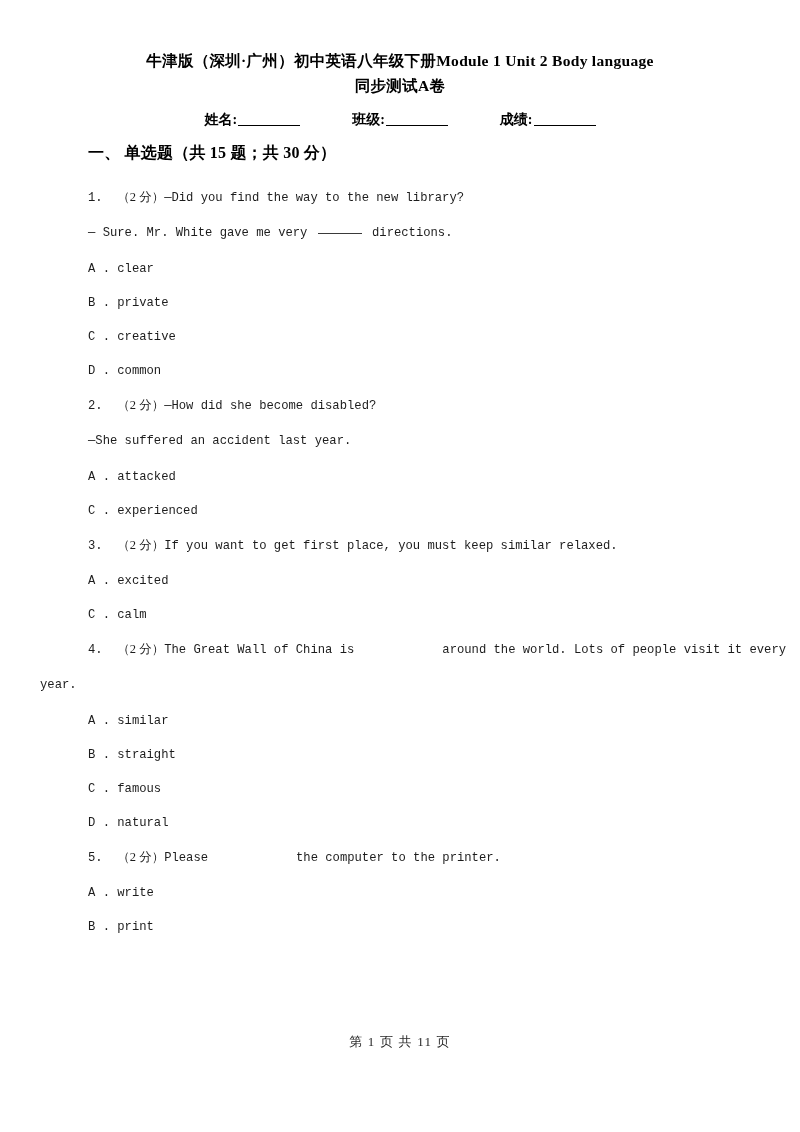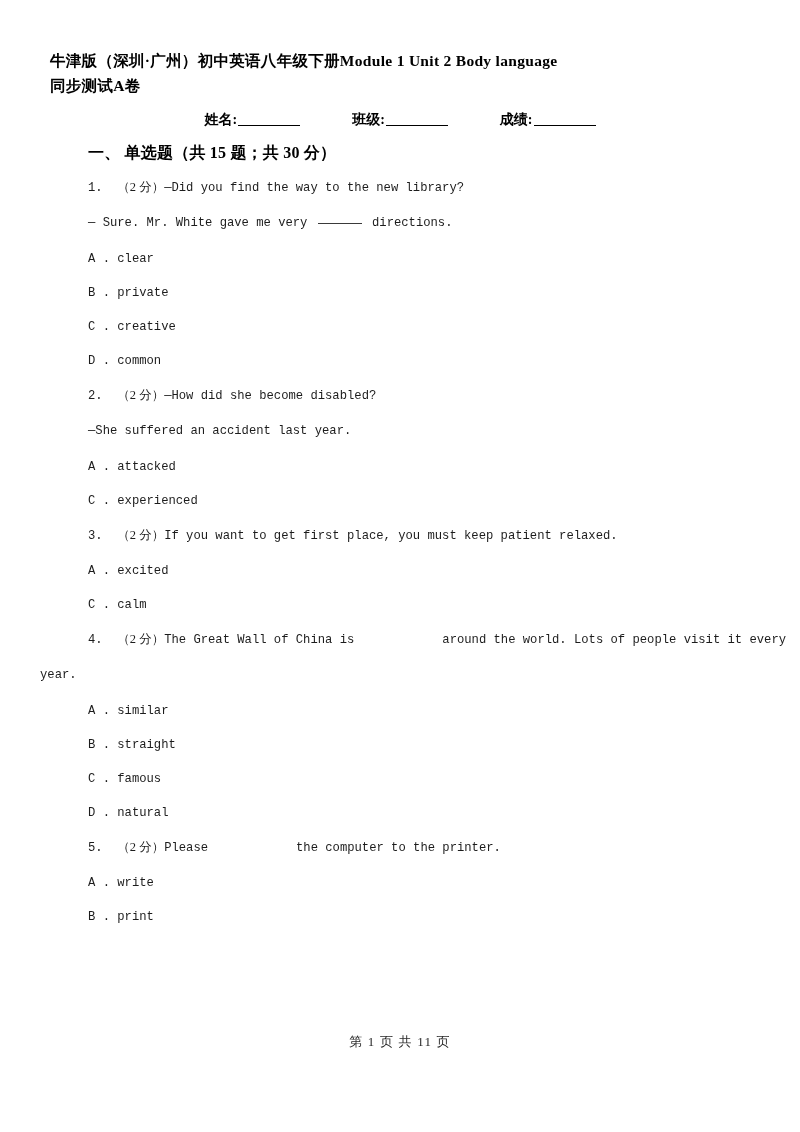--- a/index.html
+++ b/index.html
@@ -23,21 +23,21 @@
     box-sizing: border-box;
     padding: 0;
   }
 
   
   .doc-title {
     position: absolute;
     left: 50px;
     top: 48px;
     width: 700px;
-    text-align: left;
+    text-align: center;
     font-family: "Liberation Serif", "DejaVu Serif", serif;
     font-size: 15.5px;
     font-weight: bold;
     line-height: 25px;
     letter-spacing: 0.3px;
   }
   .doc-title .line2 {
     display: block;
   }
 
@@ -73,21 +73,21 @@
     font-size: 16px;
     font-weight: bold;
     font-family: "Liberation Serif", "DejaVu Serif", serif;
     letter-spacing: 0.2px;
   }
 
   
   .body-block {
     position: absolute;
     left: 88px;
-    top: 178px;
+    top: 188px;
     width: 670px;
   }
   .qline, .optline, .contline {
     font-family: "Liberation Mono", "DejaVu Sans Mono", monospace;
     font-size: 12.2px;
     line-height: 18px;
     color: #1c1c1c;
     white-space: pre;
     margin: 0;
   }
@@ -152,21 +152,21 @@
     </div>
 
     <div>
       <div class="qline q-row"><span>2.</span>  <span class="cjk-inline">（2 分）</span><span>—How did she become disabled?</span></div>
       <div class="qline q-row">—She suffered an accident last year.</div>
       <div class="optline opt-row"><span>A .</span> <span>attacked</span></div>
       <div class="optline opt-row"><span>C .</span> <span>experienced</span></div>
     </div>
 
     <div>
-      <div class="qline q-row"><span>3.</span>  <span class="cjk-inline">（2 分）</span><span>If you want to get first place, you must keep patient relaxed.</span></div>
+      <div class="qline q-row"><span>3.</span>  <span class="cjk-inline">（2 分）</span><span>If you want to get first place, you must keep similar relaxed.</span></div>
       <div class="optline opt-row"><span>A .</span> <span>excited</span></div>
       <div class="optline opt-row"><span>C .</span> <span>calm</span></div>
     </div>
 
     <div>
       <div class="qline q-row"><span>4.</span>  <span class="cjk-inline">（2 分）</span><span>The Great Wall of China is</span><span class="blank-gap-xwide"></span><span>around the world. Lots of people visit it every</span></div>
       <div class="qline cont-row overflow-line">year.</div>
       <div class="optline opt-row"><span>A .</span> <span>similar</span></div>
       <div class="optline opt-row"><span>B .</span> <span>straight</span></div>
       <div class="optline opt-row"><span>C .</span> <span>famous</span></div>

